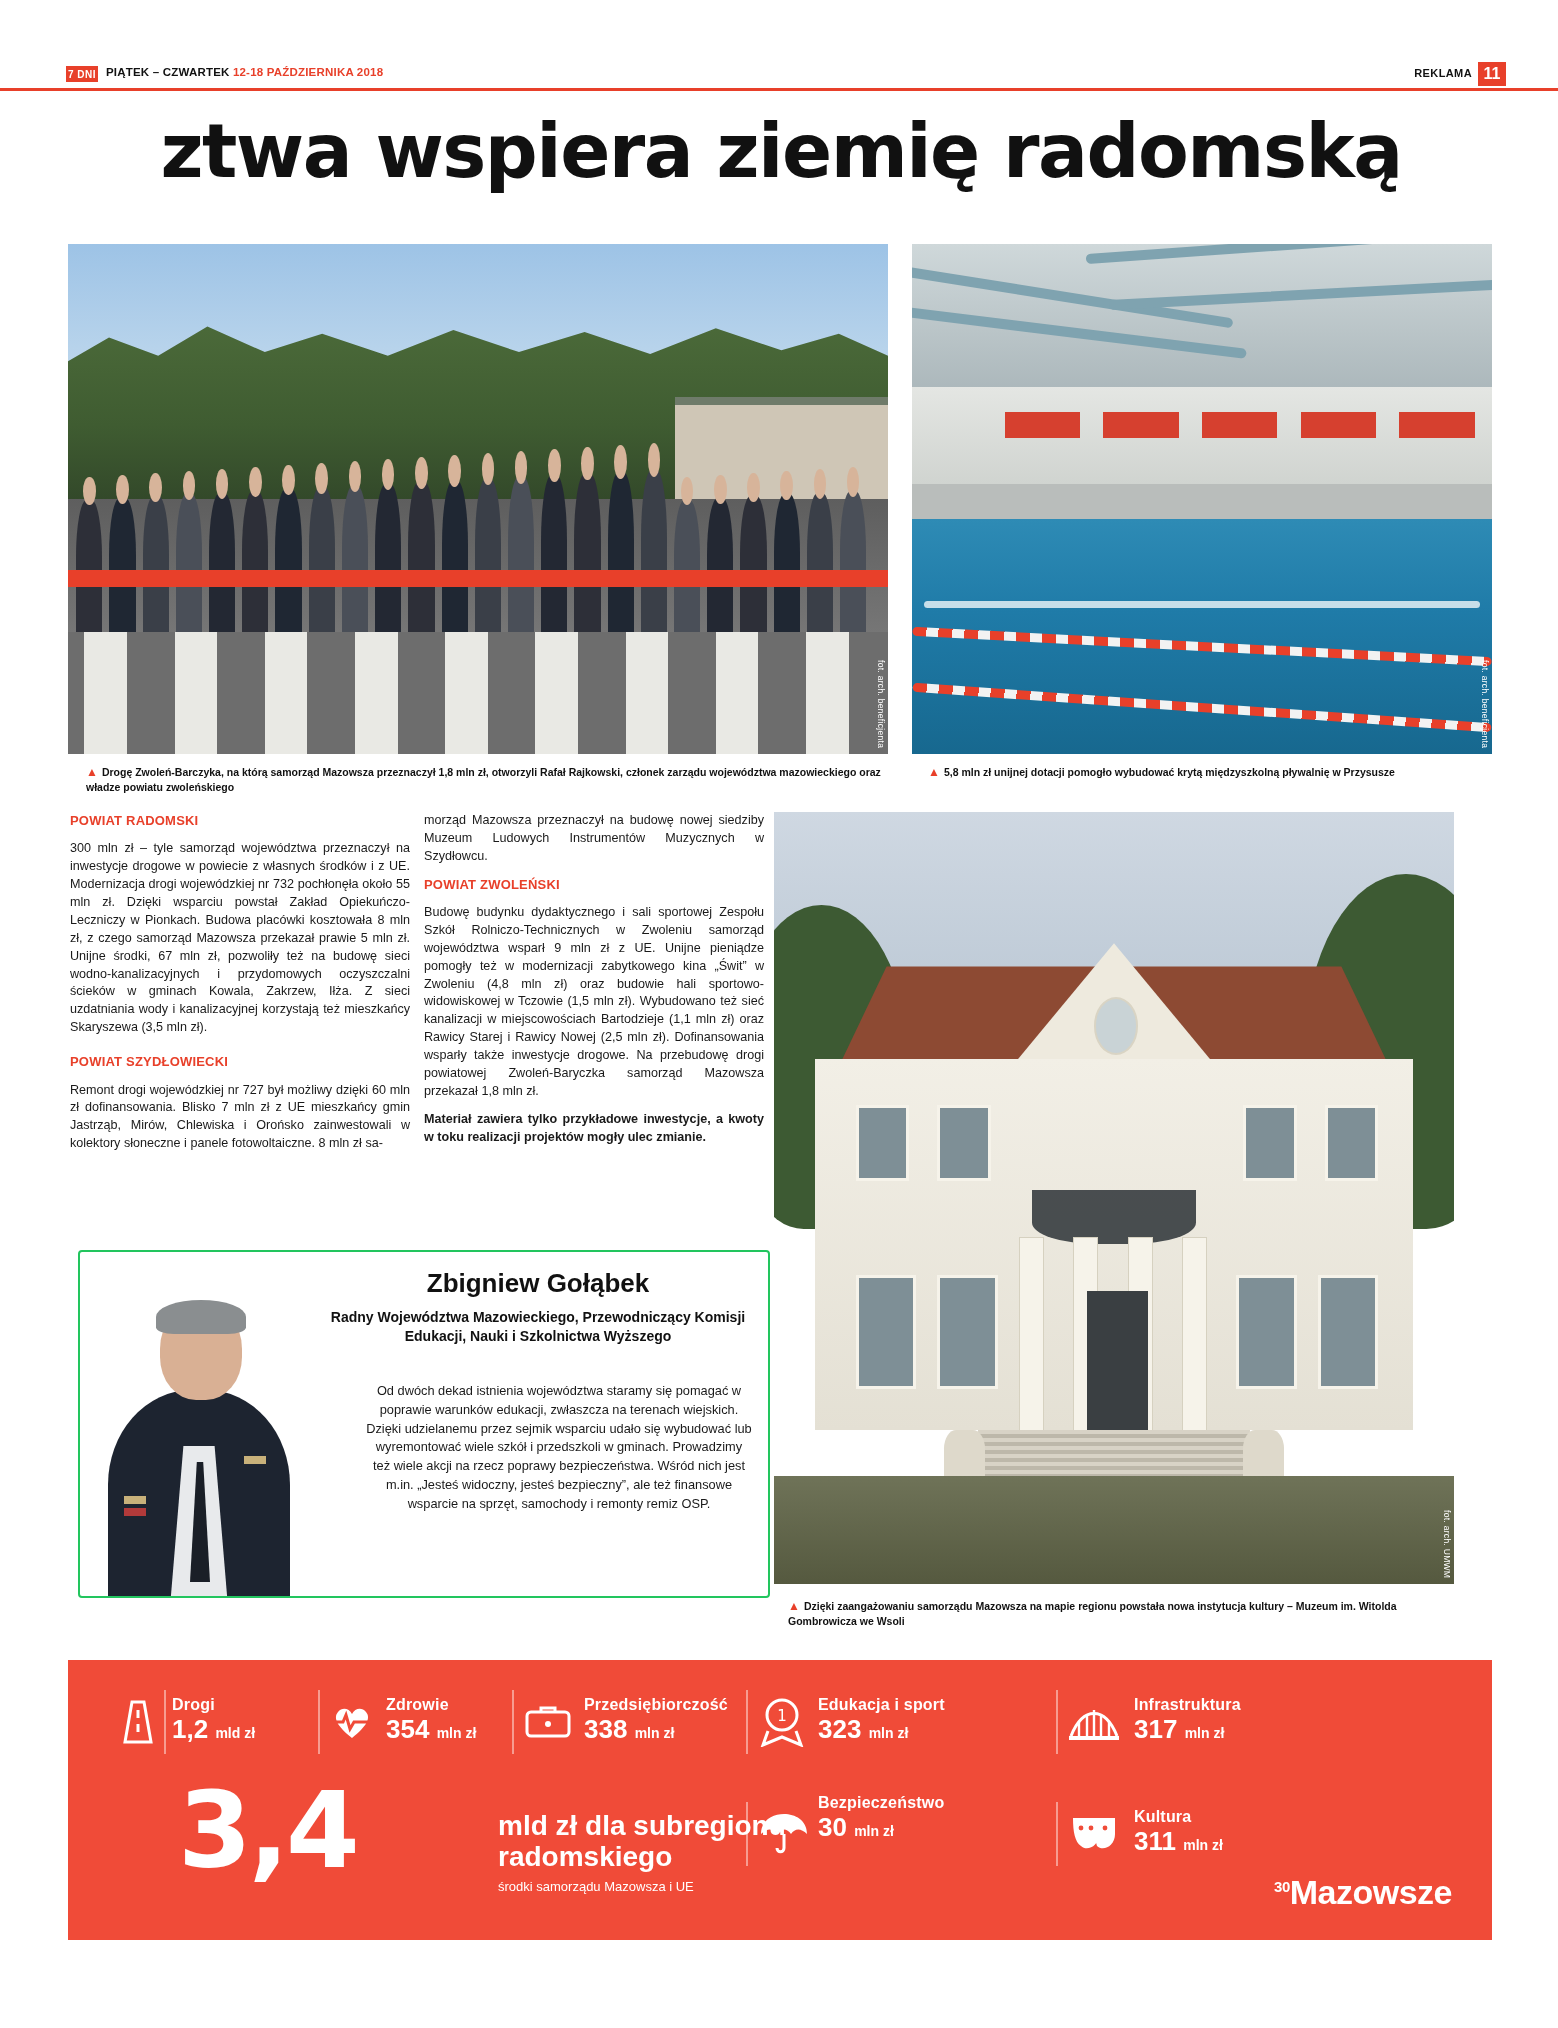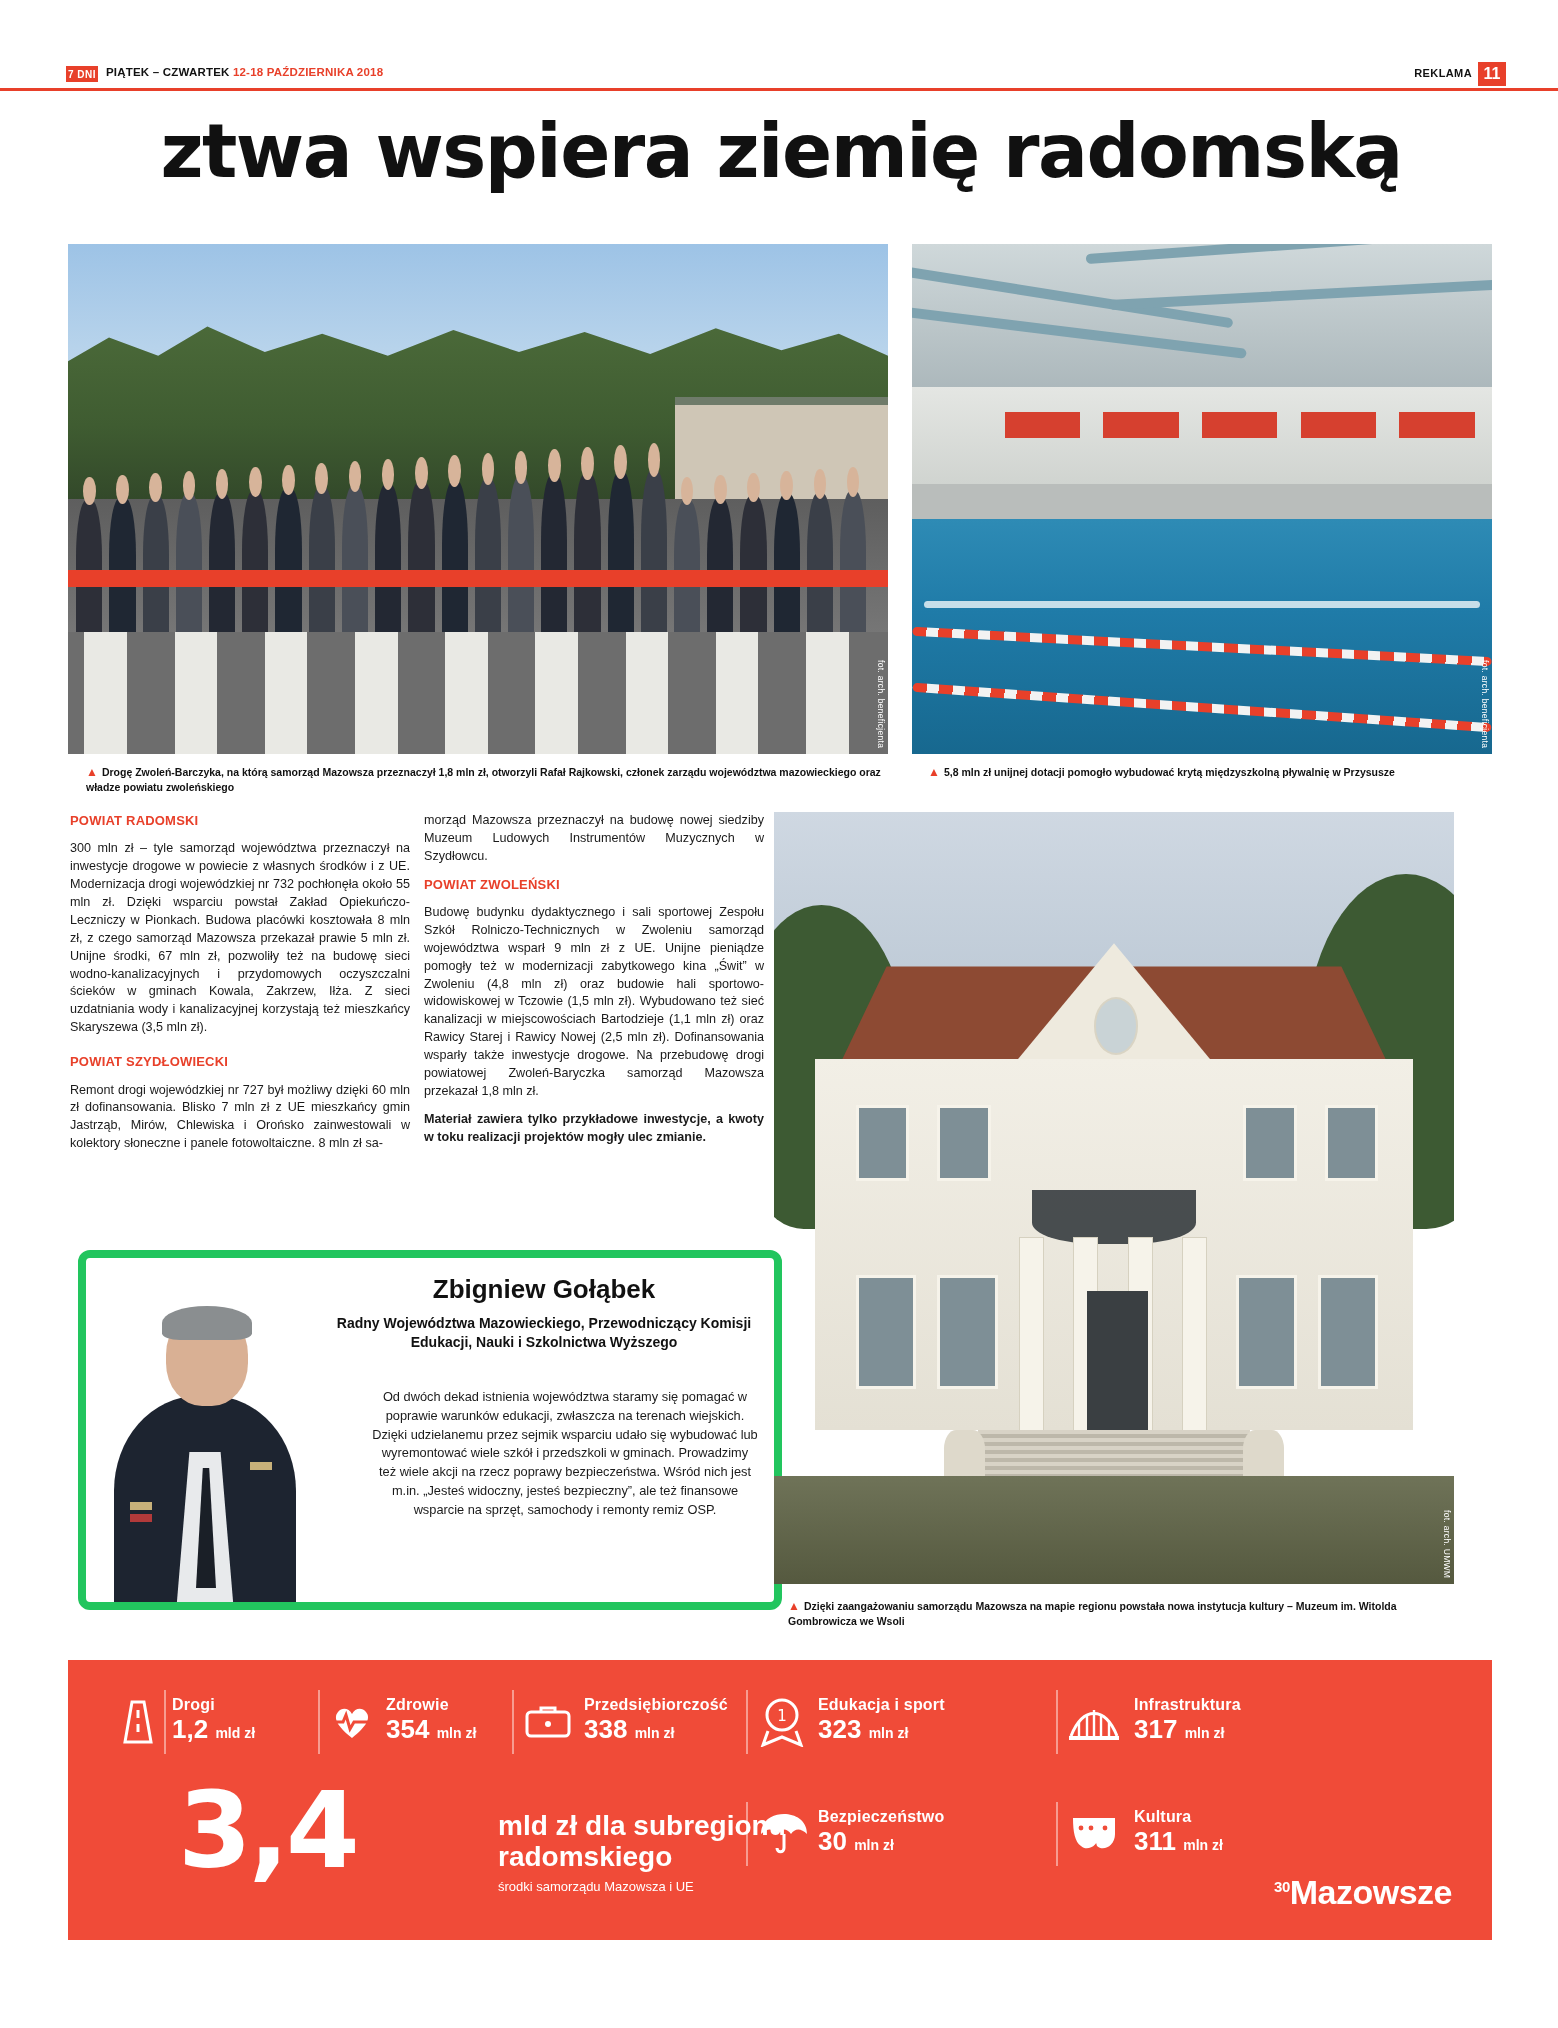--- a/index.html
+++ b/index.html
@@ -106,21 +106,21 @@
   .col p { margin:0 0 10px 0; }
   .sec-head { color:#e8402a; font-weight:bold; font-size:13px; margin:0 0 8px 0; letter-spacing:0.2px; }
   .sec-head.mt { margin-top:16px; }
   .col-1 { left:70px; top:812px; width:340px; }
   .col-2 { left:424px; top:812px; width:340px; }
   .bold-note { font-weight:bold; }
 
   
   .quote-box {
     position:absolute; left:78px; top:1250px; width:688px; height:344px;
-    border:8px solid #22c55e; border-radius:12px; background:#fff;
+    border:2px solid #22c55e; border-radius:4px; background:#fff;
   }
   .portrait {
     position:absolute; left:14px; bottom:0; width:210px; height:328px; overflow:hidden;
   }
   .pt-body { position:absolute; left:14px; bottom:0; width:182px; height:206px;
              background:#1d2430; border-radius:46% 46% 0 0; }
   .pt-shirt { position:absolute; left:66px; bottom:0; width:78px; height:150px; background:#e8eaec;
               clip-path:polygon(30% 0,70% 0,86% 100%,14% 100%); }
   .pt-tie { position:absolute; left:96px; bottom:14px; width:20px; height:120px; background:#1a1f27;
             clip-path:polygon(34% 0,66% 0,100% 100%,0 100%); }
@@ -425,21 +425,21 @@
       </div>
     </div>
     <div class="divider-v" style="left:988px; top:30px; height:64px;"></div>
 
     <div class="stat-icon" style="left:690px; top:150px; width:52px; height:48px;">
       <svg width="50" height="44" viewBox="0 0 50 44">
           <path d="M2 22 C2 8 14 2 25 2 C36 2 48 8 48 22 C42 16 36 16 32 22 C28 16 22 16 18 22 C14 16 8 16 2 22 Z" fill="#fff"></path>
           <path d="M25 22 V36 C25 41 18 41 18 36" stroke="#fff" stroke-width="3" fill="none"></path>
         </svg>
     </div>
-    <div class="stat" style="left:750px; top:148px;">
+    <div class="stat" style="left:750px; top:134px;">
       <div class="lbl">Bezpieczeństwo</div>
       <div class="val">
         <span>30</span>
         <small>mln zł</small>
       </div>
     </div>
     <div class="divider-v" style="left:678px; top:142px; height:64px;"></div>
 
     <div class="stat-icon" style="left:1000px; top:150px; width:52px; height:48px;">
       <svg width="50" height="44" viewBox="0 0 50 44">

